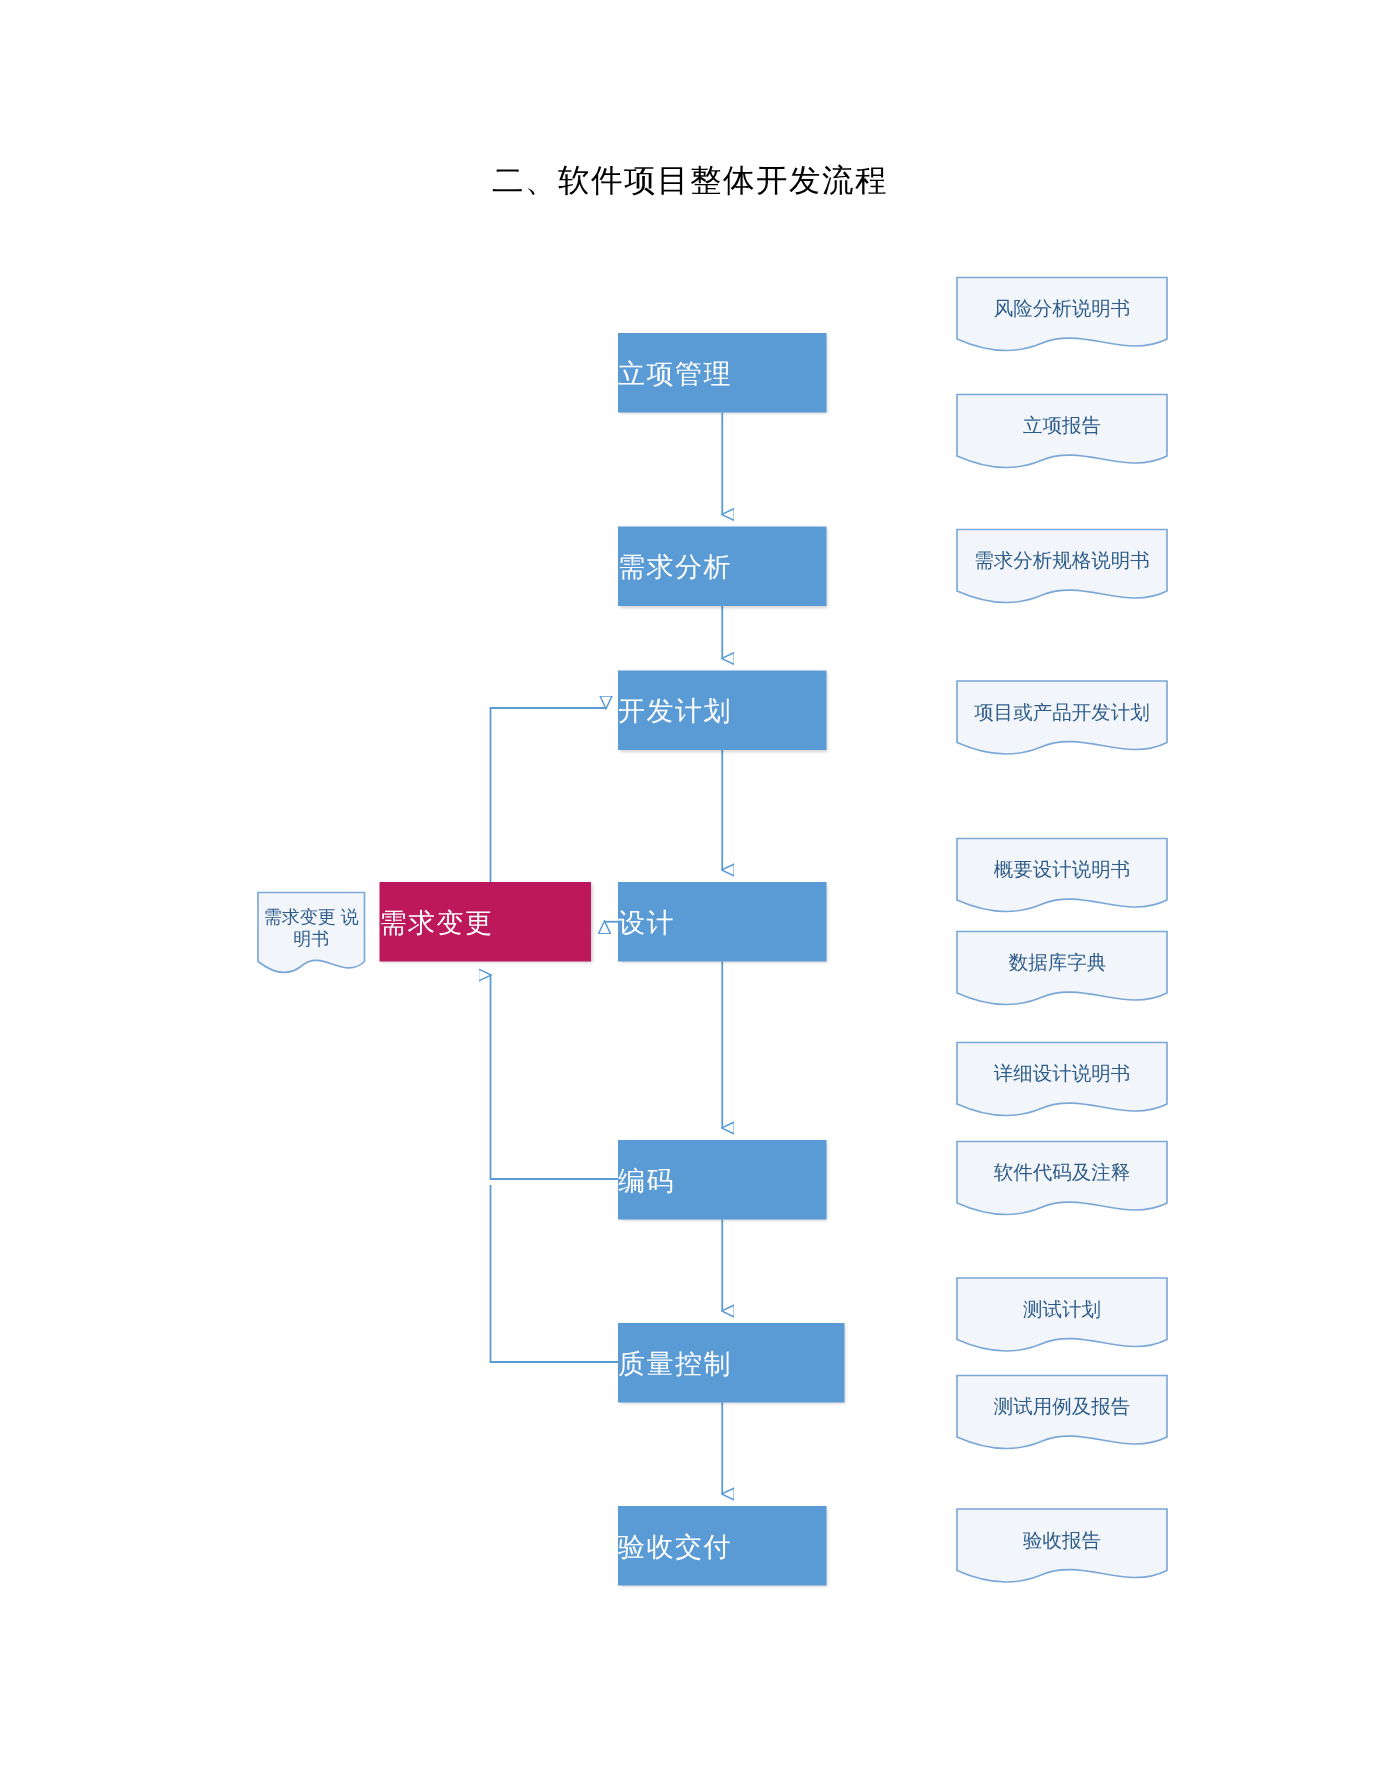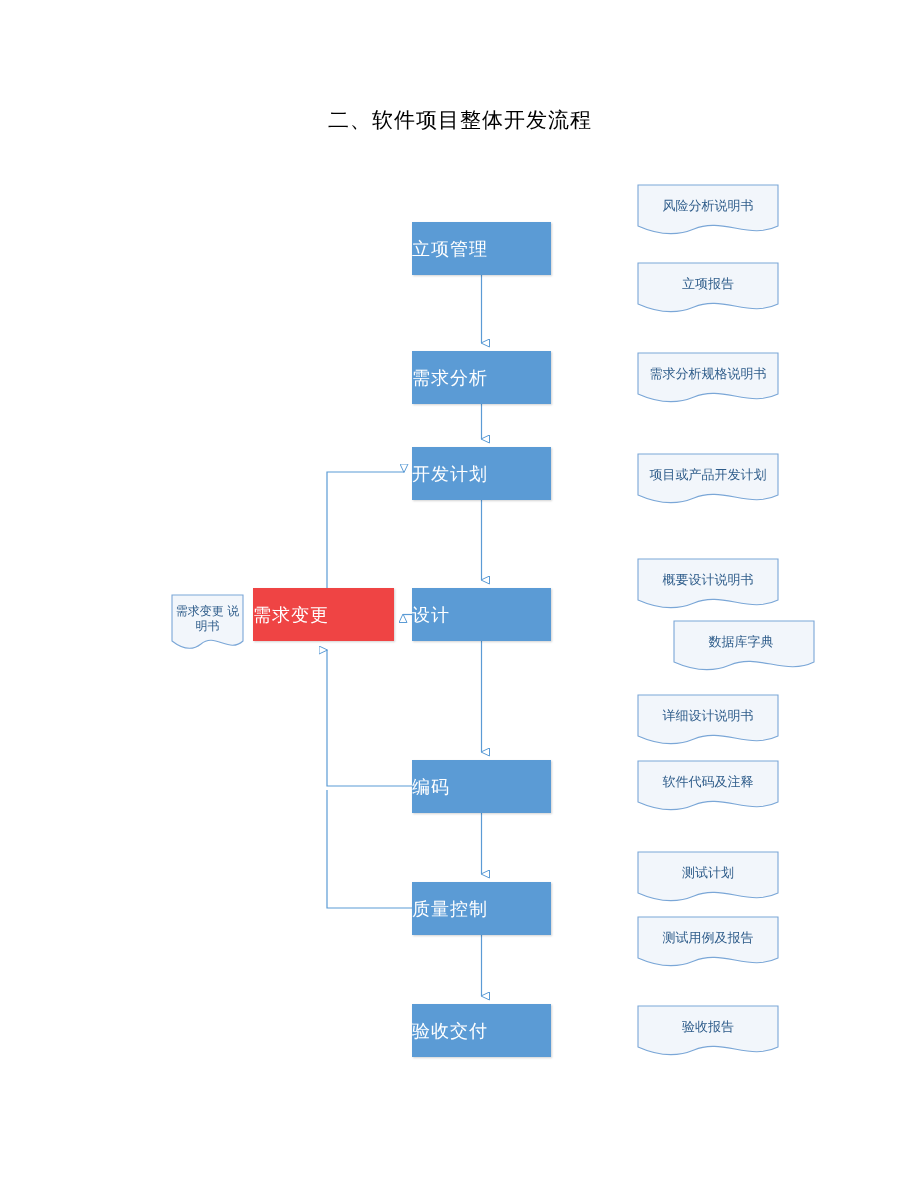--- a/index.html
+++ b/index.html
@@ -27,21 +27,21 @@
   .proc {
     position:absolute;
     display:flex; align-items:center; 
     color:#ffffff;
     font-size:18px;
     letter-spacing:1px;
     box-shadow:1px 1px 2px rgba(0,0,0,0.18);
     white-space:nowrap;
   }
   .proc.blue { background:#5B9BD5; }
-  .proc.orange { background:#ef4444; }
+  .proc.orange { background:#be185d; }
 
   
   .doc {
     position:absolute;
   }
   .doc svg { position:absolute; left:0; top:0; display:block; }
   .doc .doc-label {
     position:absolute; left:0; top:0; width:100%;
     display:flex; align-items:center; justify-content:center;
     color:#2E5C8A;
@@ -135,21 +135,21 @@
   </div>
 
   <div class="proc blue" style="left:412px;top:588px;width:139px;height:53px;">
     <span>设计</span>
   </div>
 
   <div class="proc blue" style="left:412px;top:760px;width:139px;height:53px;">
     <span>编码</span>
   </div>
 
-  <div class="proc blue" style="left:412px;top:882px;width:139px;height:53px;">
+  <div class="proc blue" style="left:412px;top:882px;width:151px;height:53px;">
     <span>质量控制</span>
   </div>
 
   <div class="proc blue" style="left:412px;top:1004px;width:139px;height:53px;">
     <span>验收交付</span>
   </div>
 
   <div class="proc orange" style="left:253px;top:588px;width:141px;height:53px;">
     <span>需求变更</span>
   </div>
@@ -202,21 +202,21 @@
 
   <div class="doc" style="left:637px;top:558px;width:142px;height:56px;">
     <svg width="142" height="56" viewBox="0 0 142 56">
       <path d="M1,1 L141,1 L141,42 C113,56 85,33 57,45 C38,53 19,50 1,42 Z" fill="#F2F6FB" stroke="#7BA7D7" stroke-width="1.1"></path>
     </svg>
     <div class="doc-label" style="height:45px;">
       <span>概要设计说明书</span>
     </div>
   </div>
 
-  <div class="doc" style="left:673px;top:620px;width:136px;height:56px;">
+  <div class="doc" style="left:637px;top:620px;width:136px;height:56px;">
     <svg width="142" height="56" viewBox="0 0 142 56">
       <path d="M1,1 L141,1 L141,42 C113,56 85,33 57,45 C38,53 19,50 1,42 Z" fill="#F2F6FB" stroke="#7BA7D7" stroke-width="1.1"></path>
     </svg>
     <div class="doc-label" style="height:45px;">
       <span>数据库字典</span>
     </div>
   </div>
 
   <div class="doc" style="left:637px;top:694px;width:142px;height:56px;">
     <svg width="142" height="56" viewBox="0 0 142 56">

